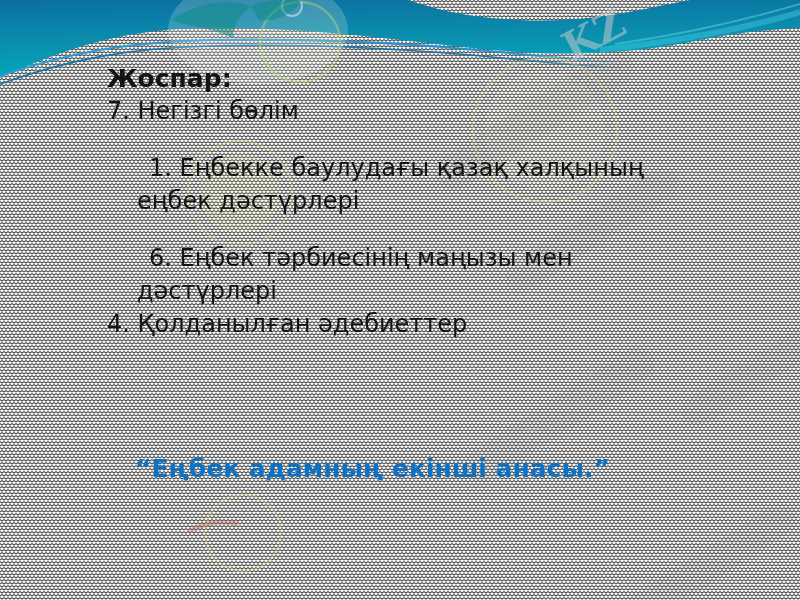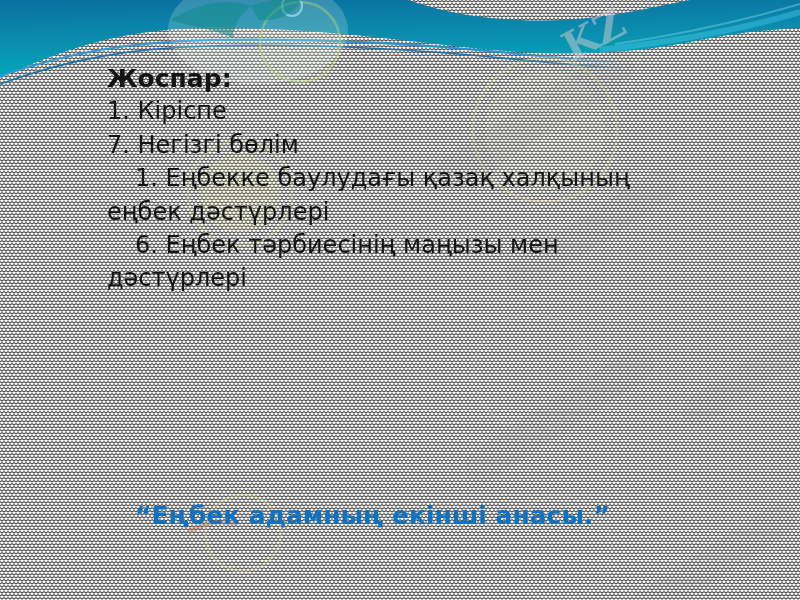--- a/index.html
+++ b/index.html
@@ -8,22 +8,22 @@
     font-family:"DejaVu Sans","Liberation Sans",sans-serif;
   }
   .bg-svg{position:absolute;left:0;top:0;z-index:0;}
   .text-layer{position:absolute;left:0;top:0;width:800px;height:508px;z-index:2;}
   .plan-block{
     position:absolute;left:107px;top:62px;width:560px;
     font-size:24px;line-height:33.4px;color:#141414;
   }
   .line{white-space:nowrap;}
   .title-line{font-weight:bold;font-size:25px;}
-  .sub{padding-left:28px;}
-  .wrap{}
+  .sub{padding-left:42px;margin-top:23px;}
+  .wrap{padding-left:30px;}
   .quote-line{
     position:absolute;left:100px;top:452px;width:545px;
     text-align:center;font-weight:bold;font-size:25px;line-height:34px;
     white-space:nowrap;
   }
 </style>
 </head>
 <body>
 
 <div class="canvas">
@@ -96,24 +96,24 @@
       <rect x="-100" y="-16" width="200" height="32" rx="16" transform="translate(710,565) rotate(-33)"></rect>
       <rect x="-90" y="-15" width="180" height="30" rx="15" transform="translate(760,370) rotate(-33)"></rect>
     </g>
 
     <text transform="translate(572,62) rotate(-28)" font-size="40" font-weight="bold" fill="#c3c8cd" opacity="0.55" font-family="DejaVu Serif, serif">KZ</text>
   </svg>
 
   <div class="text-layer">
     <div class="plan-block">
       <div class="line title-line">Жоспар:</div>
-      <div class="line">1. Кіріспе</div>
       <div class="line">7. Негізгі бөлім</div>
       <div class="line sub">1. Еңбекке баулудағы қазақ халқының</div>
       <div class="line wrap">еңбек дәстүрлері</div>
       <div class="line sub">6. Еңбек тәрбиесінің маңызы мен</div>
       <div class="line wrap">дәстүрлері</div>
+      <div class="line">4. Қолданылған әдебиеттер</div>
     </div>
 
-    <div class="quote-line" style="color: rgb(13, 114, 196); margin-top: 47px;">“Еңбек адамның екінші анасы.”</div>
+    <div class="quote-line" style="color: rgb(13, 114, 196);">“Еңбек адамның екінші анасы.”</div>
   </div>
 
 </div>
 
 </body></html>

